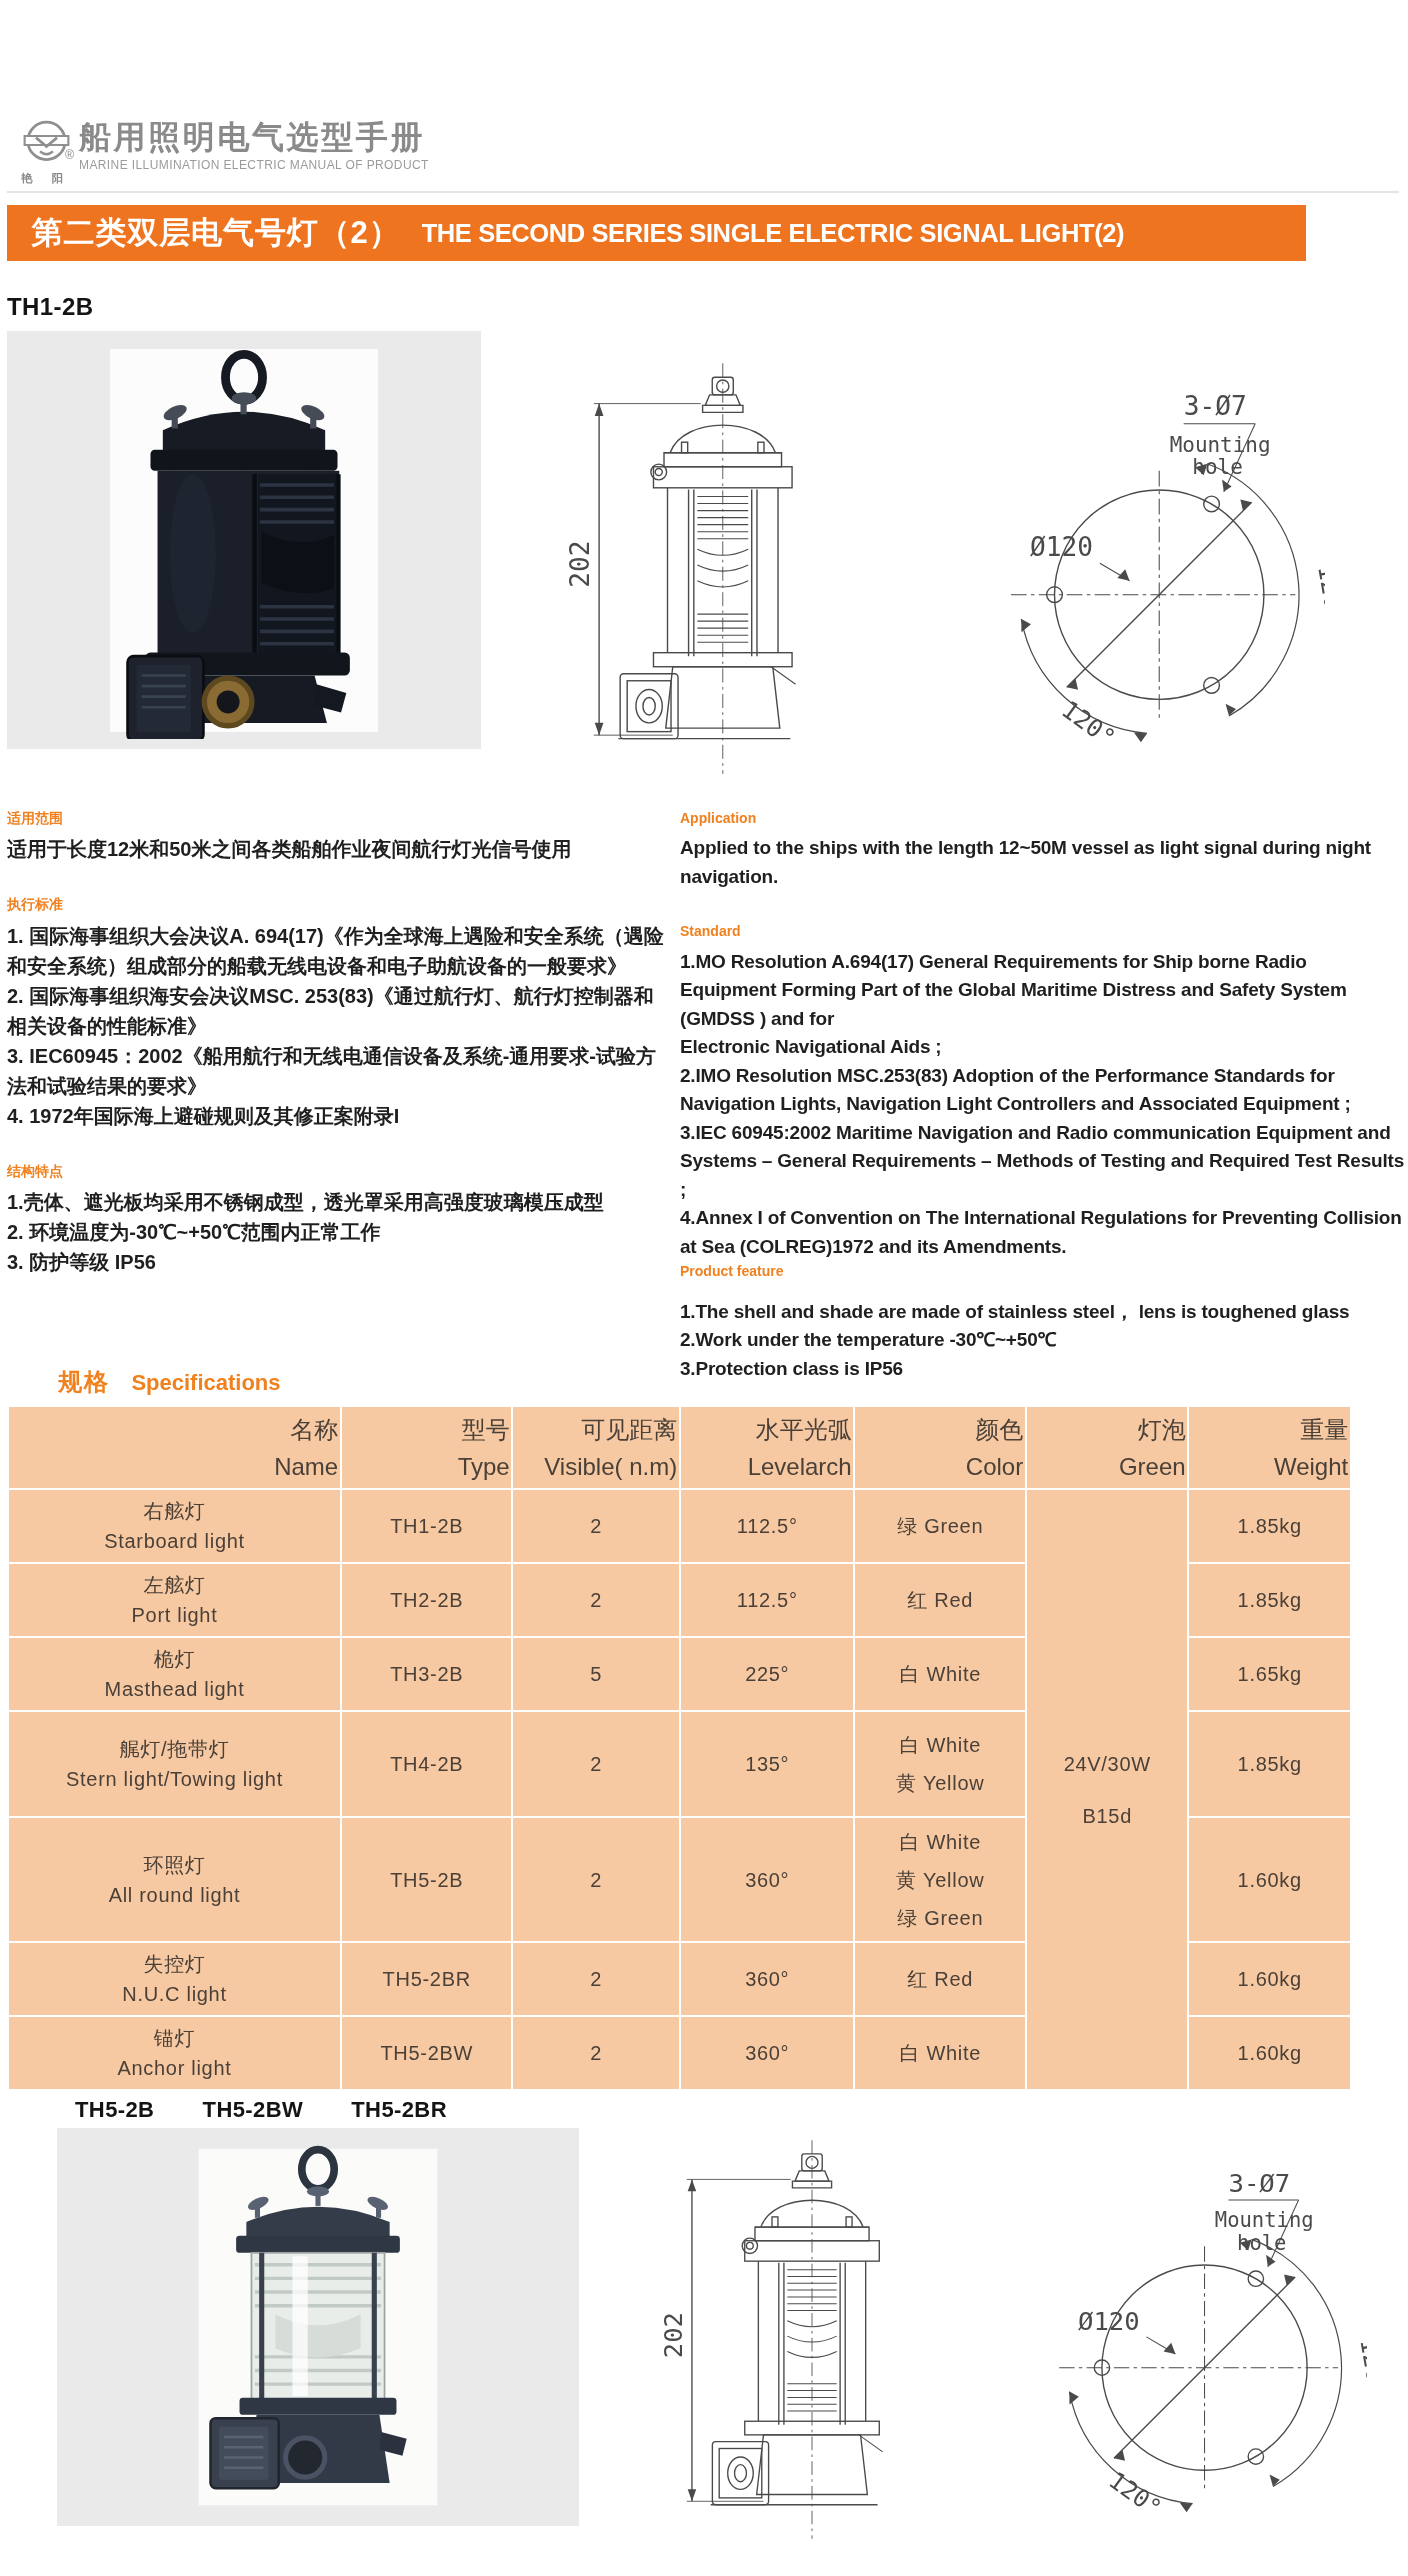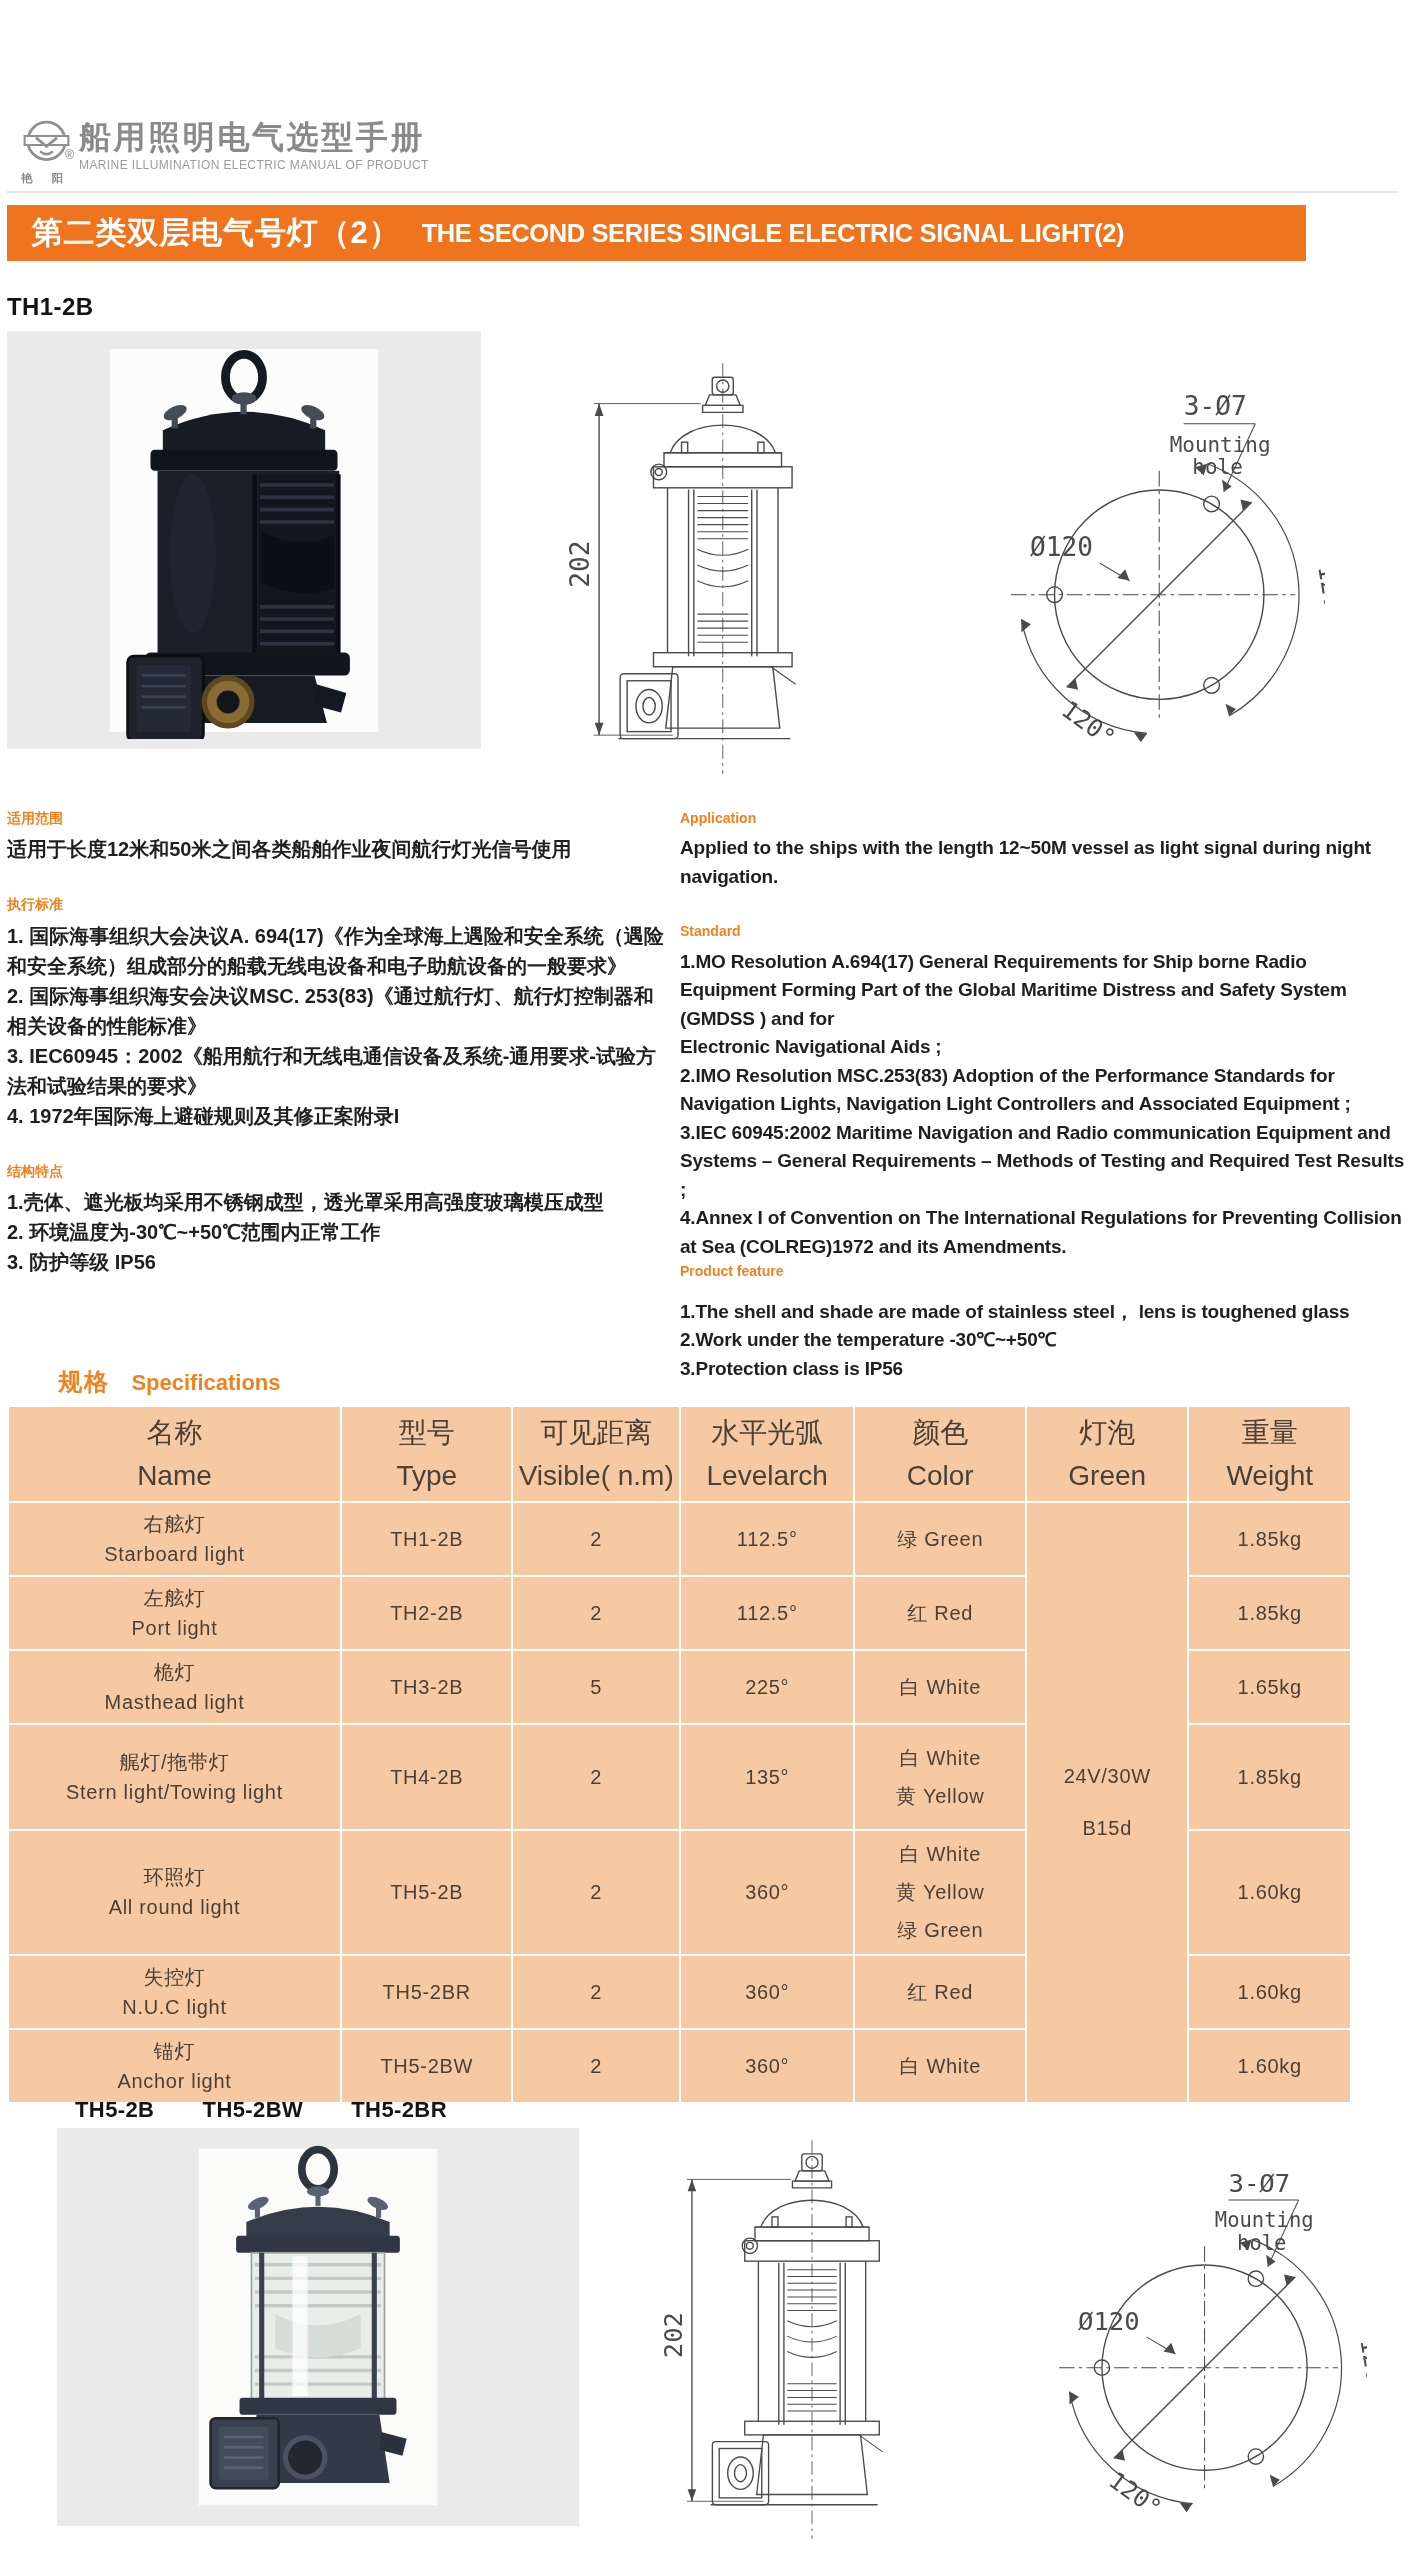--- a/index.html
+++ b/index.html
@@ -43,21 +43,21 @@
   .body-en{font-size:19px;color:#1f1f1f;font-weight:600;letter-spacing:-0.2px;}
   .item{margin:0;}
   
   .spec-head{position:absolute;left:12.3px;top:1366px;margin-left:46px;}
   .spec-head .cn{font-size:24px;font-weight:bold;color:#f0811f;letter-spacing:1.8px;}
   .spec-head .en{font-size:22px;font-weight:bold;color:#f0811f;margin-left:17.6px;}
   table.spec{position:absolute;left:7px;top:1405px;border-collapse:separate;border-spacing:2.6px;
              table-layout:fixed;width:1345px;}
   table.spec td,table.spec th{background:#f6c9a2;text-align:center;vertical-align:middle;
              font-weight:normal;color:#4b4038;padding:3.5px 1.8px;}
-  table.spec th{height:70px;font-size:28px;line-height:1.55;}
+  table.spec th{height:70px;font-size:24px;line-height:1.55;text-align:right;}
   table.spec td{font-size:20px;letter-spacing:0.7px;line-height:1.5;}
   .h82{height:72px;} .h118{height:104px;} .h140{height:123px;}
   .cellline{display:block;}
 </style>
 </head>
 <body>
 
 <div class="page">
 
   <div class="hdr-logo">

